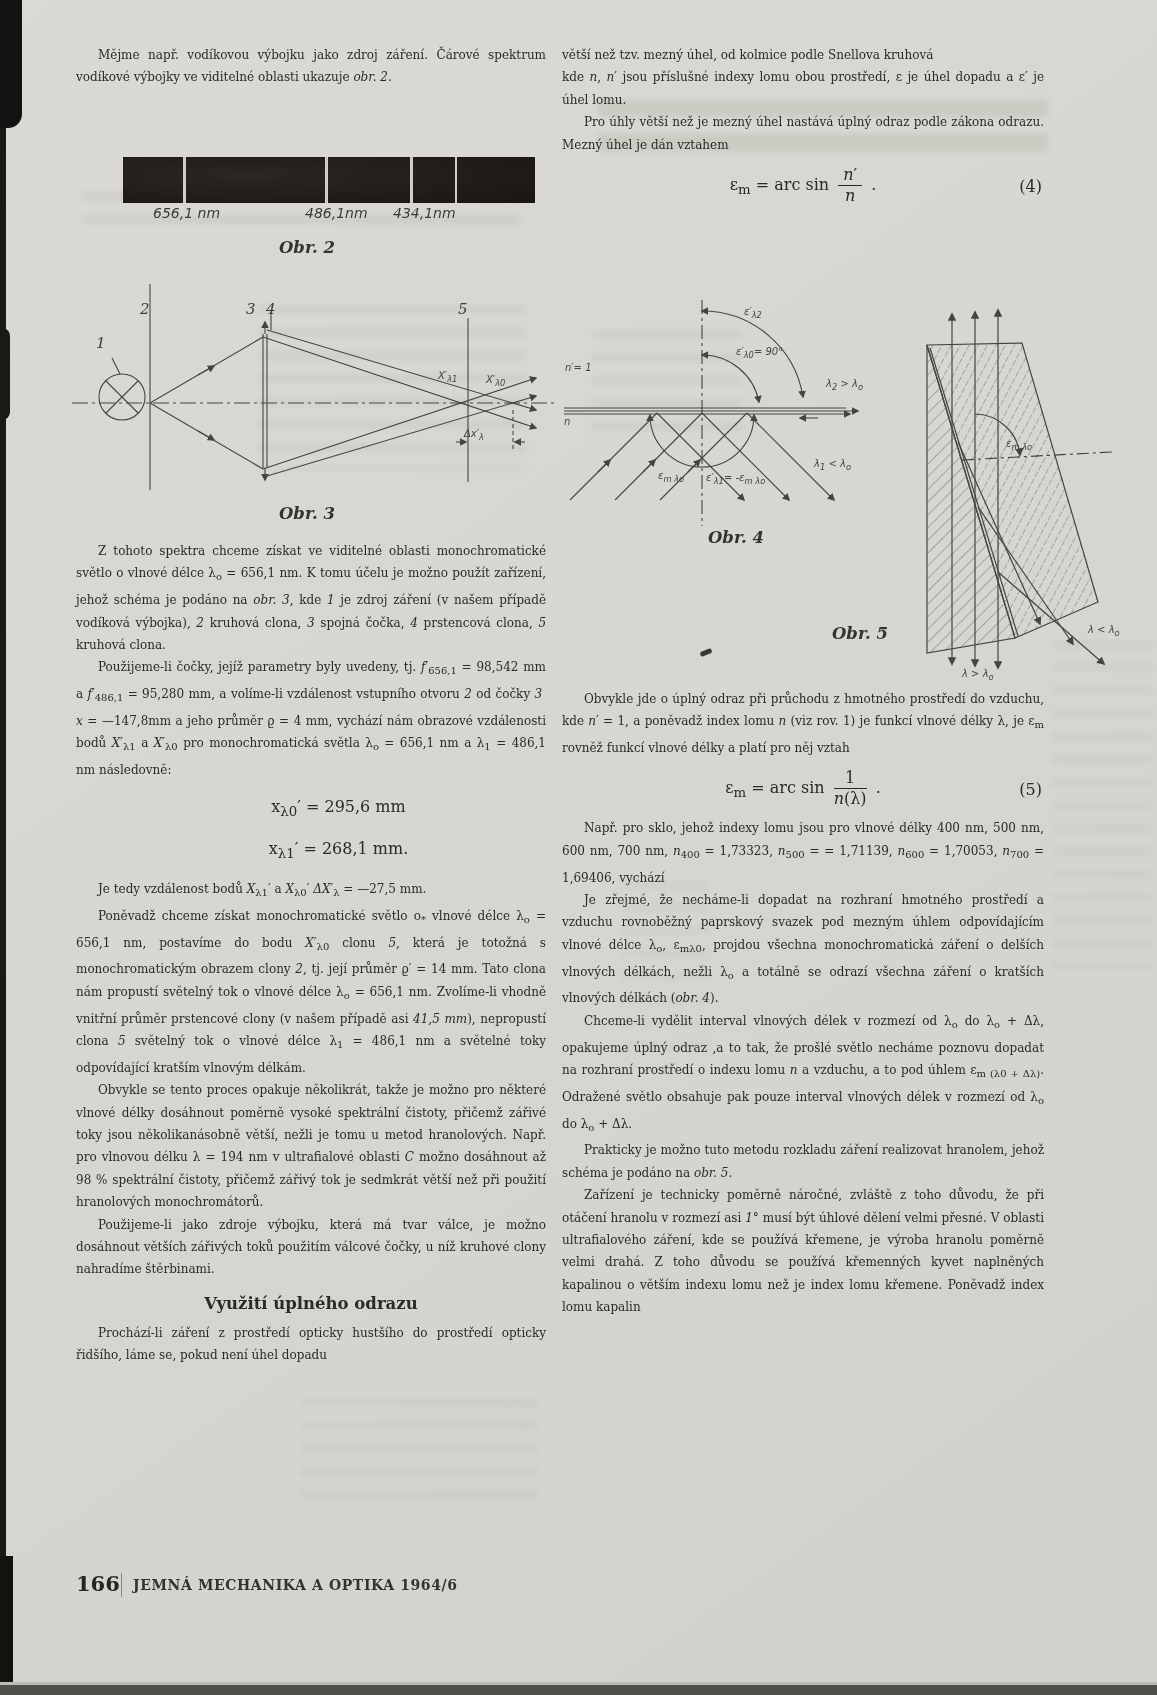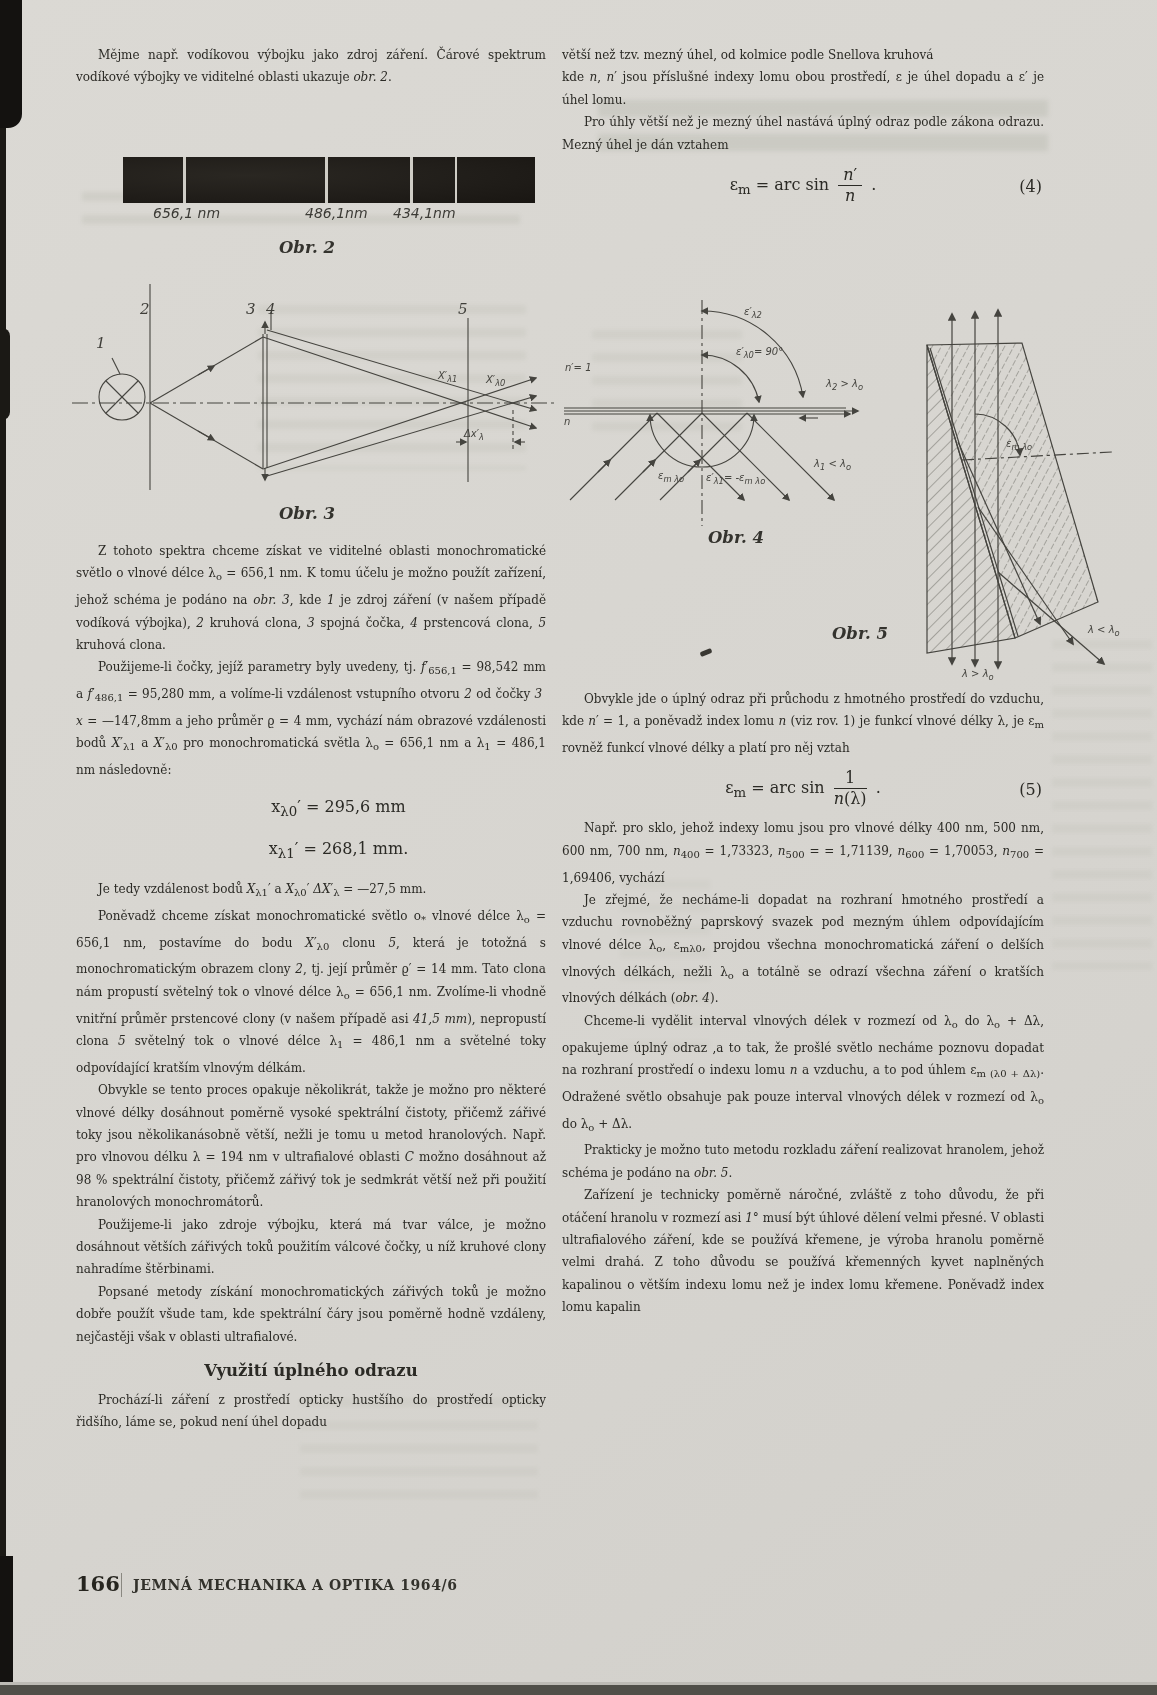--- a/index.html
+++ b/index.html
@@ -118,21 +118,20 @@
 
   <div class="flow abs" style="left:76px;top:540px;width:470px;">
     <p class="body ind">Z tohoto spektra chceme získat ve viditelné oblasti monochromatické světlo o vlnové délce λ<sub>o</sub> = 656,1 nm. K tomu účelu je možno použít zařízení, jehož schéma je podáno na <i>obr. 3</i>, kde <i>1</i> je zdroj záření (v našem případě vodíková výbojka), <i>2</i> kruhová clona, <i>3</i> spojná čočka, <i>4</i> prstencová clona, <i>5</i> kruhová clona.</p>
     <p class="body ind">Použijeme-li čočky, jejíž parametry byly uvedeny, tj. <i>f</i>′<sub>656,1</sub> = 98,542 mm a <i>f</i>′<sub>486,1</sub> = 95,280 mm, a volíme-li vzdálenost vstupního otvoru <i>2</i> od čočky <i>3</i>&nbsp; <i>x</i> = —147,8mm a jeho průměr ϱ = 4 mm, vychází nám obrazové vzdálenosti bodů <i>X</i>′<sub>λ1</sub> a <i>X</i>′<sub>λ0</sub> pro monochromatická světla λ<sub>o</sub> = 656,1 nm a λ<sub>1</sub> = 486,1 nm následovně:</p>
     <div class="eqx">x<sub>λ0</sub>′ = 295,6 mm</div>
     <div class="eqx" style="margin-top:-6px;">x<sub>λ1</sub>′ = 268,1 mm.</div>
     <p class="body ind">Je tedy vzdálenost bodů <i>X</i><sub>λ1</sub>′ a <i>X</i><sub>λ0</sub>′ <i>ΔX</i>′<sub>λ</sub> = —27,5 mm.</p>
     <p class="body ind">Poněvadž chceme získat monochromatické světlo o<sub>*</sub> vlnové délce λ<sub>o</sub> = 656,1 nm, postavíme do bodu <i>X</i>′<sub>λ0</sub> clonu <i>5</i>, která je totožná s monochromatickým obrazem clony <i>2</i>, tj. její průměr ϱ′ = 14 mm. Tato clona nám propustí světelný tok o vlnové délce λ<sub>o</sub> = 656,1 nm. Zvolíme-li vhodně vnitřní průměr prstencové clony (v našem případě asi <i>41,5 mm</i>), nepropustí clona <i>5</i> světelný tok o vlnové délce λ<sub>1</sub> = 486,1 nm a světelné toky odpovídající kratším vlnovým délkám.</p>
     <p class="body ind">Obvykle se tento proces opakuje několikrát, takže je možno pro některé vlnové délky dosáhnout poměrně vysoké spektrální čistoty, přičemž zářivé toky jsou několikanásobně větší, nežli je tomu u metod hranolových. Např. pro vlnovou délku λ = 194 nm v ultrafialové oblasti <i>C</i> možno dosáhnout až 98 % spektrální čistoty, přičemž zářivý tok je sedmkrát větší než při použití hranolových monochromátorů.</p>
     <p class="body ind">Použijeme-li jako zdroje výbojku, která má tvar válce, je možno dosáhnout větších zářivých toků použitím válcové čočky, u níž kruhové clony nahradíme štěrbinami.</p>
-    <p class="body ind">Popsané metody získání monochromatických zářivých toků je možno dobře použít všude tam, kde spektrální čáry jsou poměrně hodně vzdáleny, nejčastěji však v oblasti ultrafialové.</p>
     <div class="subhead">Využití úplného odrazu</div>
     <p class="body ind">Prochází-li záření z prostředí opticky hustšího do prostředí opticky řidšího, láme se, pokud není úhel dopadu</p>
   </div>
 
   <div class="footer-num">166</div>
   <div class="footer-rule"></div>
   <div class="footer-title">JEMNÁ MECHANIKA A OPTIKA 1964/6</div>
 
   <div class="flow abs" style="left:562px;top:44px;width:482px;">
     <p class="body">větší než tzv. mezný úhel, od kolmice podle Snellova kruhová</p>

